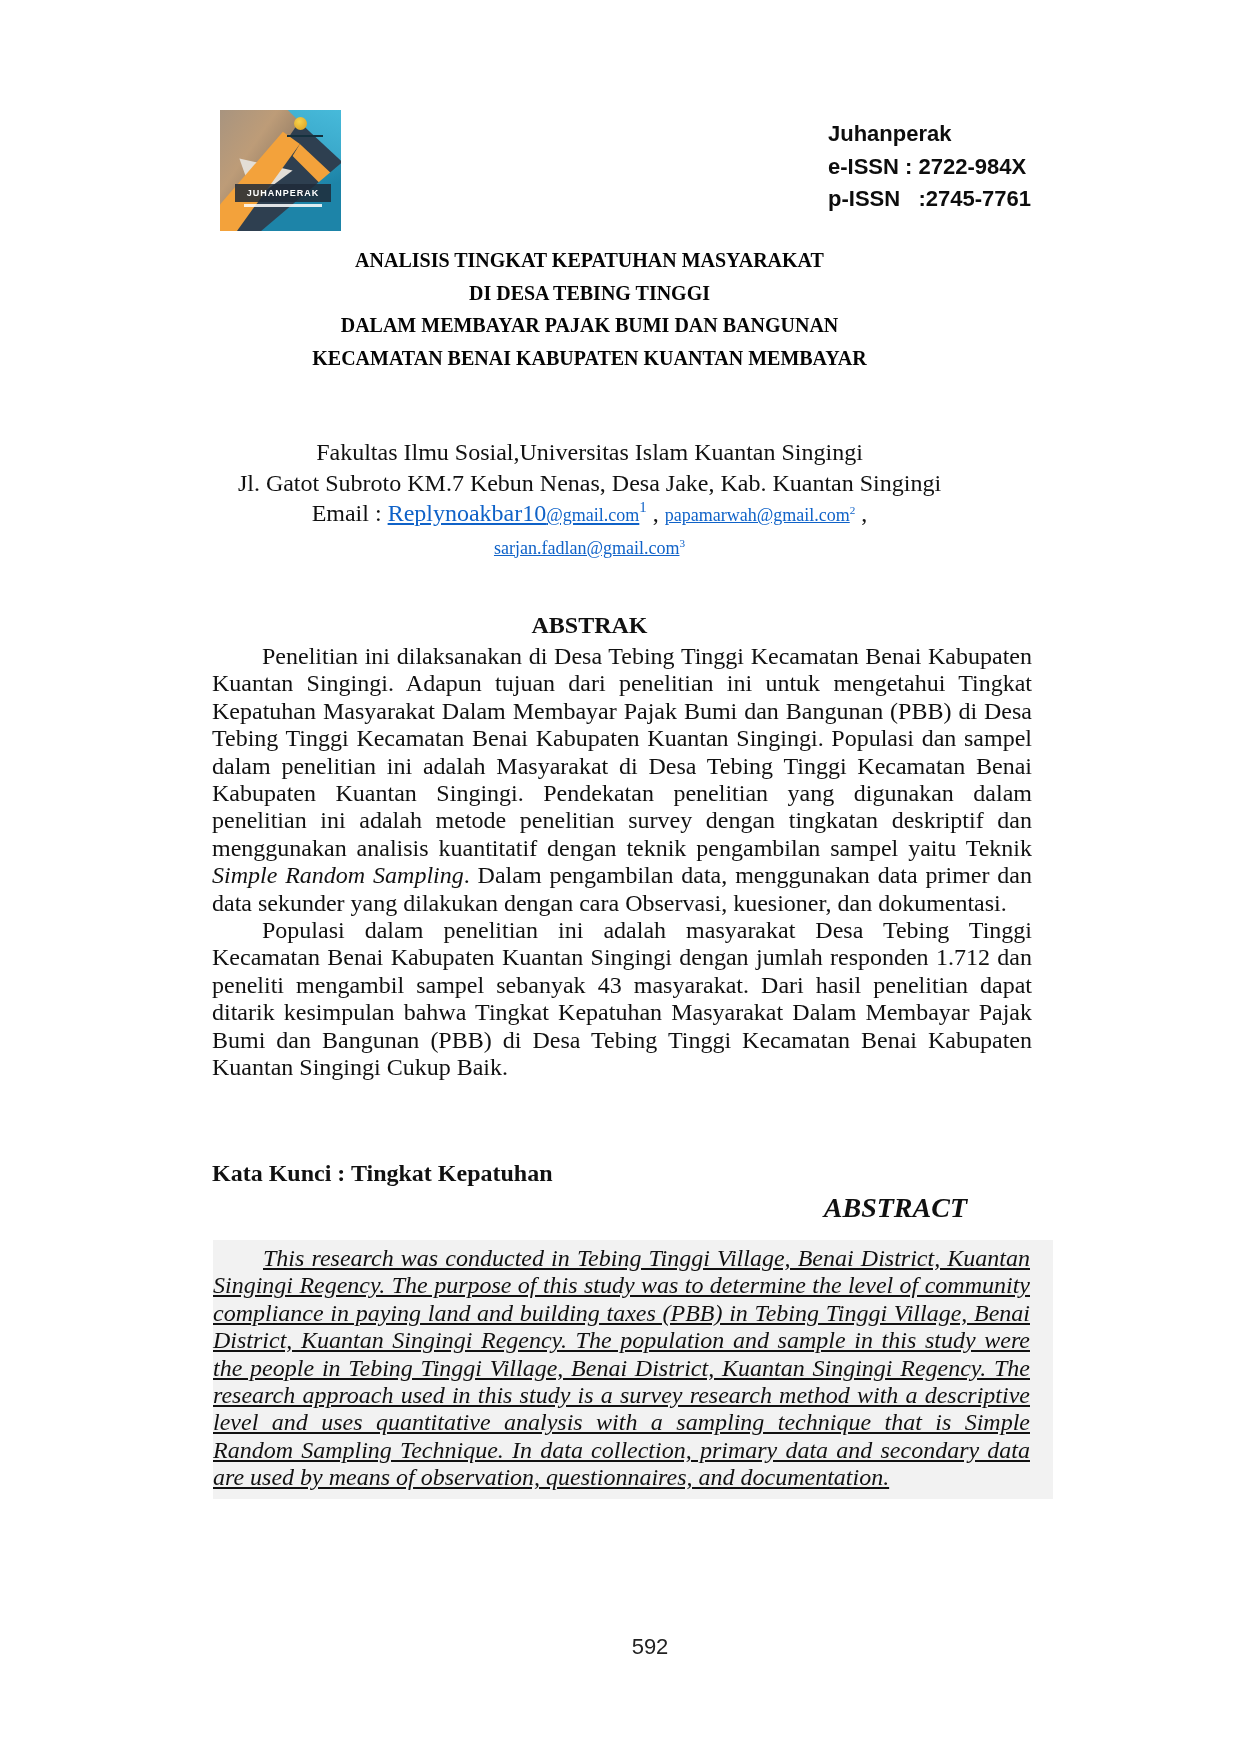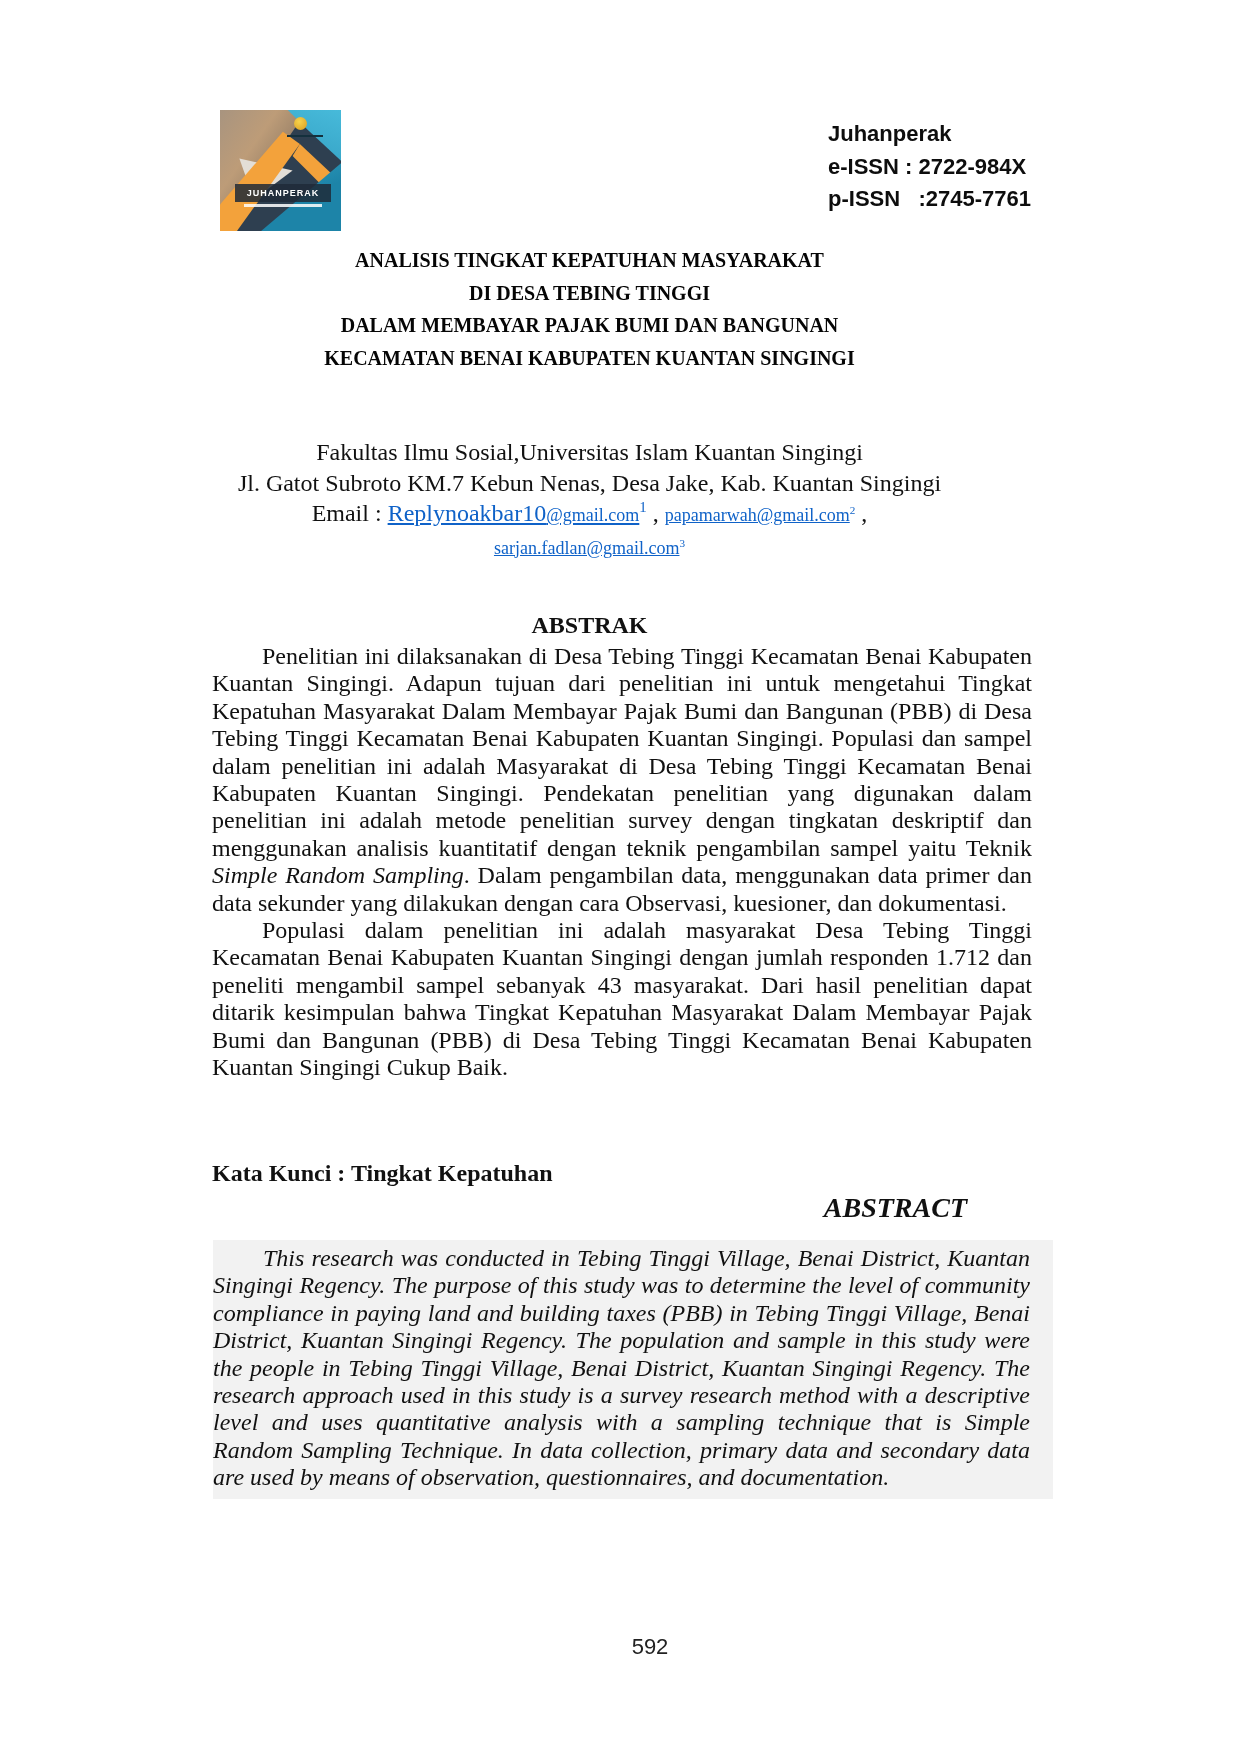--- a/index.html
+++ b/index.html
@@ -68,21 +68,21 @@
   .abstrak-body p { text-indent:50px; }
 
   
   .kata-kunci { position:absolute; left:212px; top:1160px; width:820px;
     font-weight:bold; font-size:24px; }
   .abstract-heading { position:absolute; left:212px; top:1192px; width:755px;
     text-align:right; font-weight:bold; font-style:italic; font-size:28px; }
   .abstract-en { position:absolute; left:213px; top:1240px; width:840px;
     background:#f2f2f2; padding:5px 23px 7px 0;
     font-style:italic; font-size:24px; line-height:27.4px; text-align:justify; }
-  .abstract-en p { text-indent:50px; }
+  .abstract-en p { text-indent:50px;text-decoration:underline; }
 
   
   .page-number { position:absolute; left:212px; top:1626px; width:820px;
     padding-left:56px; text-align:center;
     font-family:"Liberation Sans",sans-serif; font-size:22px; color:#222;margin-top:8px; }
 </style>
 </head>
 <body>
 
 <div class="page">
@@ -105,21 +105,21 @@
   <div class="issn-block">
     <div>Juhanperak</div>
     <div class="pre">e-ISSN : 2722-984X</div>
     <div class="pre">p-ISSN   :2745-7761</div>
   </div>
 
   <div class="title">
     <div>ANALISIS TINGKAT KEPATUHAN MASYARAKAT</div>
     <div>DI DESA TEBING TINGGI</div>
     <div>DALAM MEMBAYAR PAJAK BUMI DAN BANGUNAN</div>
-    <div>KECAMATAN BENAI KABUPATEN KUANTAN SINGINGI</div>
+    <div>KECAMATAN BENAI KABUPATEN KUANTAN MEMBAYAR</div>
   </div>
 
   <div class="byline">
     <div>Fakultas Ilmu Sosial,Universitas Islam Kuantan Singingi</div>
     <div>Jl. Gatot Subroto KM.7 Kebun Nenas, Desa Jake, Kab. Kuantan Singingi</div>
     <div>
       <span>Email : </span><a class="email-link" href="#"><span>Replynoakbar10</span><span class="email-small">@gmail.com</span><sup>1</sup></a><span class="sep"> , </span><a class="email-link email-small" href="#"><span>papamarwah@gmail.com</span><sup>2</sup></a><span class="sep"> ,</span>
     </div>
     <div>
       <a class="email-link email-small" href="#"><span>sarjan.fadlan@gmail.com</span><sup>3</sup></a>

